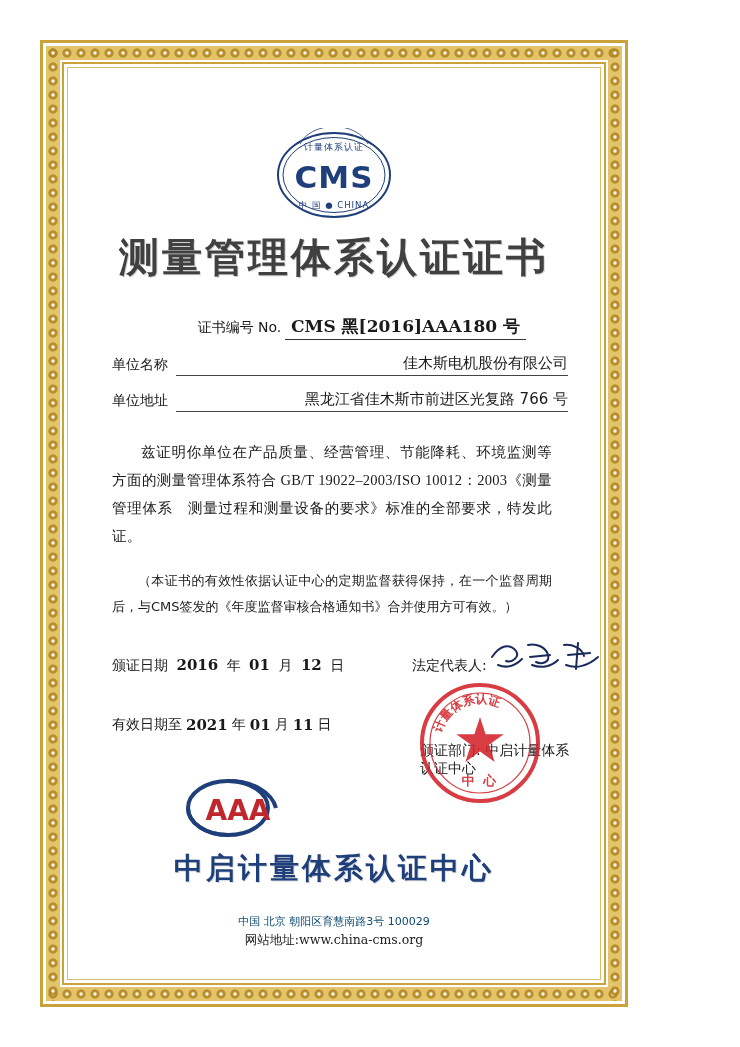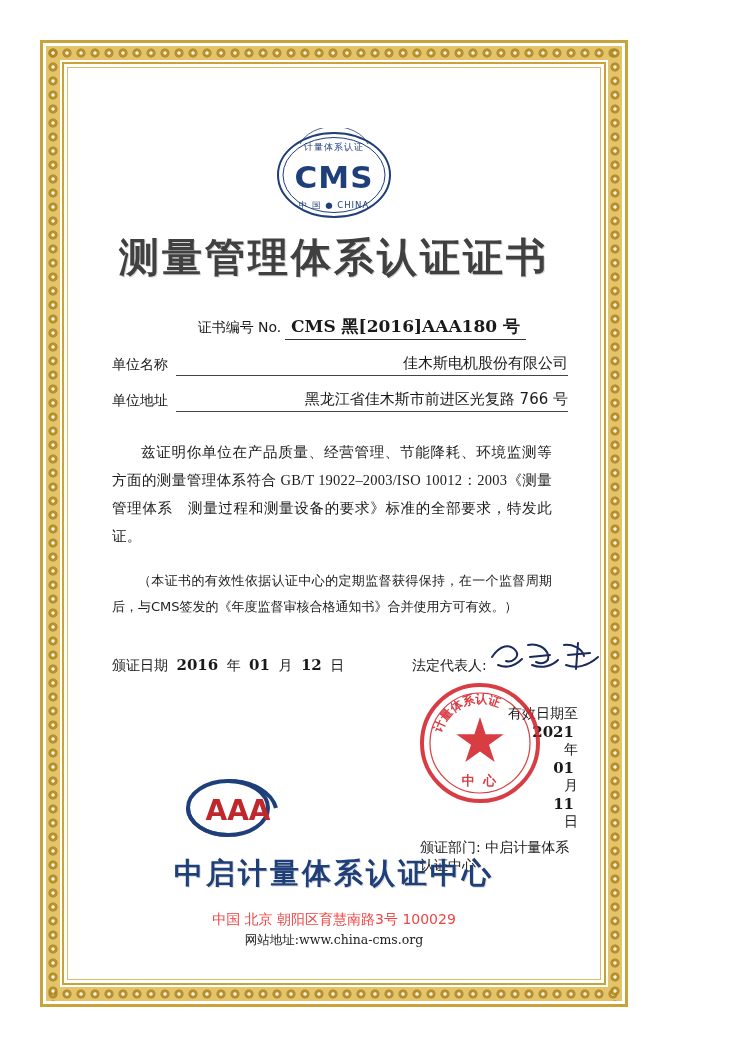--- a/index.html
+++ b/index.html
@@ -225,23 +225,22 @@
     position: absolute;
     left: 74px;
     top: -22px;
     width: 120px;
     height: 40px;
   }
 
   .expire-row {
     display: flex;
     align-items: flex-end;
-    margin-top: 30px;
+    margin-top: 41px;
     padding-left: 22px;
-    flex-direction: column;
   }
 
   .issuer-row {
     margin-top: 8px;
     padding-left: 330px;
     font-family: "DejaVu Sans", "Liberation Sans", sans-serif;
     font-size: 14px;
     position: relative;
   }
 
@@ -270,24 +269,24 @@
   }
   .footer-title {
     font-family: "DejaVu Sans", "Liberation Sans", sans-serif;
     font-size: 29px;
     font-weight: bold;
     color: #1f3f7a;
     letter-spacing: 3px;
     text-shadow: 1px 1px 0 rgba(0,0,0,0.15);
   }
   .footer-addr {
-    margin-top: 17px;
-    font-family: "DejaVu Sans", "Liberation Sans", sans-serif;
-    font-size: 14px;
-    color: #ef4444;
+    margin-top: 25px;
+    font-family: "DejaVu Sans", "Liberation Sans", sans-serif;
+    font-size: 11px;
+    color: #0c4a6e;
   }
   .footer-web {
     margin-top: 3px;
     font-family: "DejaVu Serif", "Liberation Serif", serif;
     font-size: 12.5px;
     color: #222;
   }
 </style>
 </head>
 <body>

